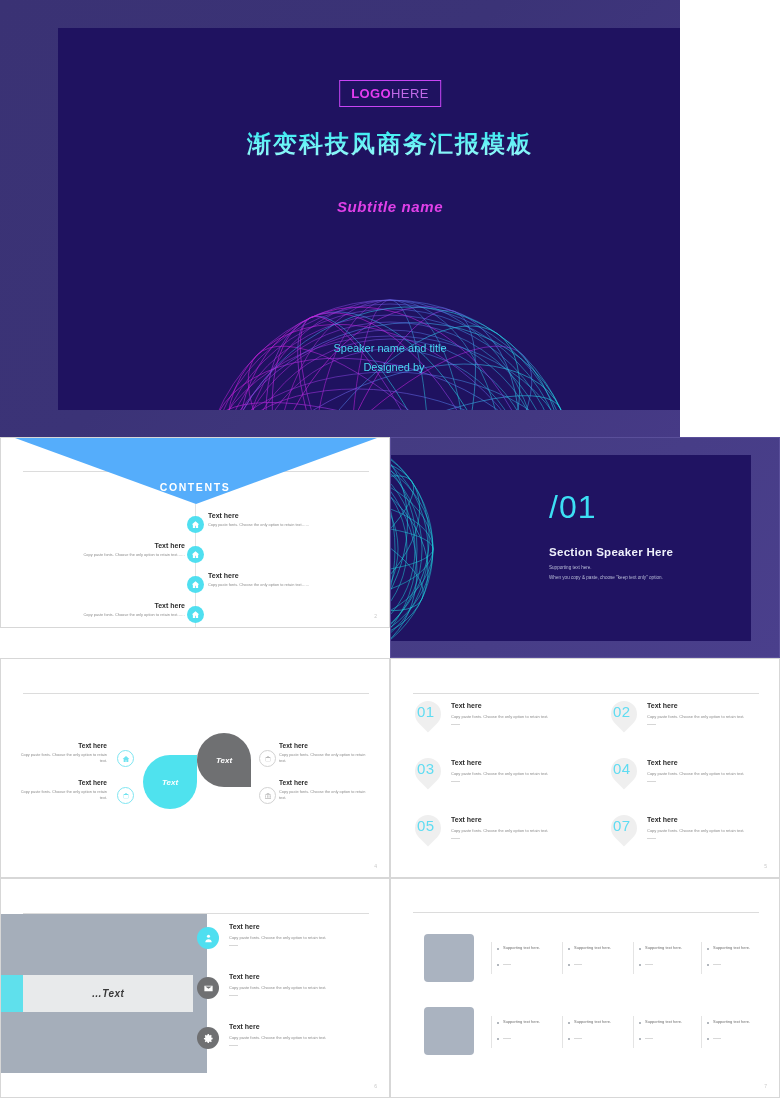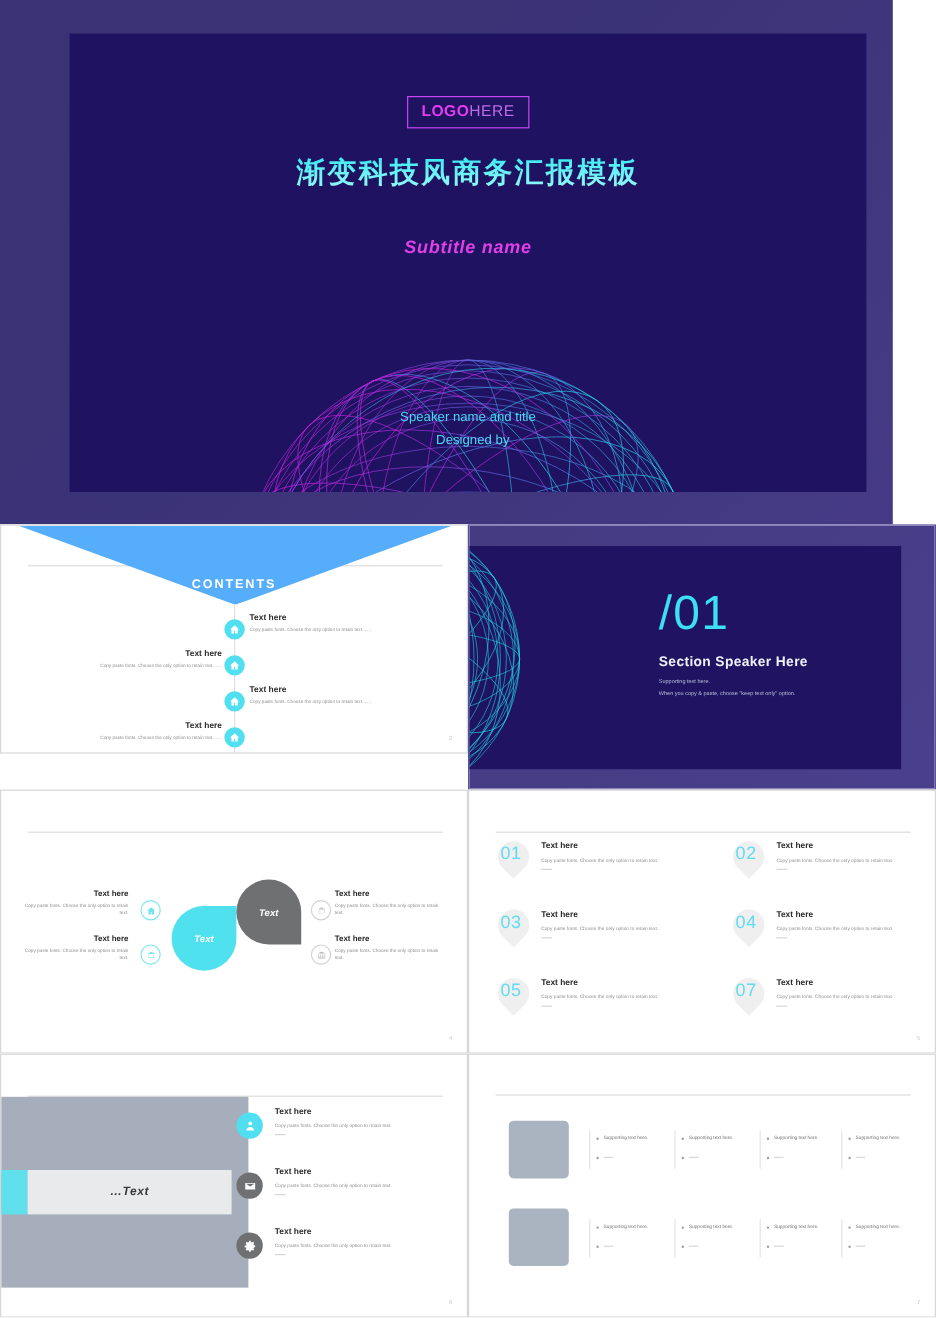--- a/index.html
+++ b/index.html
@@ -6,21 +6,21 @@
   html, body {
     width: 780px; height: 1098px;
     background: #ffffff;
     font-family: "Liberation Sans", sans-serif;
     overflow: hidden;
   }
   .deck { position: relative; width: 780px; height: 1098px; }
 
   
   .cover {
-    position: absolute; left: 0; top: 0; width: 744px; height: 437px;
+    position: absolute; left: 0; top: 0; width: 680px; height: 437px;
     background: linear-gradient(135deg, #3a3274 0%, #3b3377 45%, #463a86 100%);
     overflow: hidden;
   }
   .cover-inner {
     position: absolute; left: 58px; top: 28px; width: 664px; height: 382px;
     background: #1f1260;
     overflow: hidden;
   }
   
   .globe {
@@ -108,21 +108,21 @@
     background: linear-gradient(135deg, #443b82 0%, #4a3f8c 100%);
     overflow: hidden;
   }
   .sec-inner {
     position: absolute; left: 0; top: 17px; width: 360px; height: 186px;
     background: #201362; overflow: hidden;
   }
   .sec-globe { position: absolute; left: -206px; top: -36px; width: 260px; height: 260px; }
   .sec-num {
     position: absolute; left: 158px; top: 36px;
-    font-size: 40px; color: #3ddff4; letter-spacing: 1px; line-height: 1;
+    font-size: 32px; color: #3ddff4; letter-spacing: 1px; line-height: 1;
     font-weight: 300;
   }
   .sec-head {
     position: absolute; left: 158px; top: 91px;
     font-size: 11.5px; font-weight: bold; color: #eef0fb; letter-spacing: .3px;
   }
   .sec-sup1 { position: absolute; left: 158px; top: 110px; font-size: 4.6px; color: #b9bdd8; }
   .sec-sup2 { position: absolute; left: 158px; top: 120px; font-size: 4.6px; color: #b9bdd8; }
 
   

